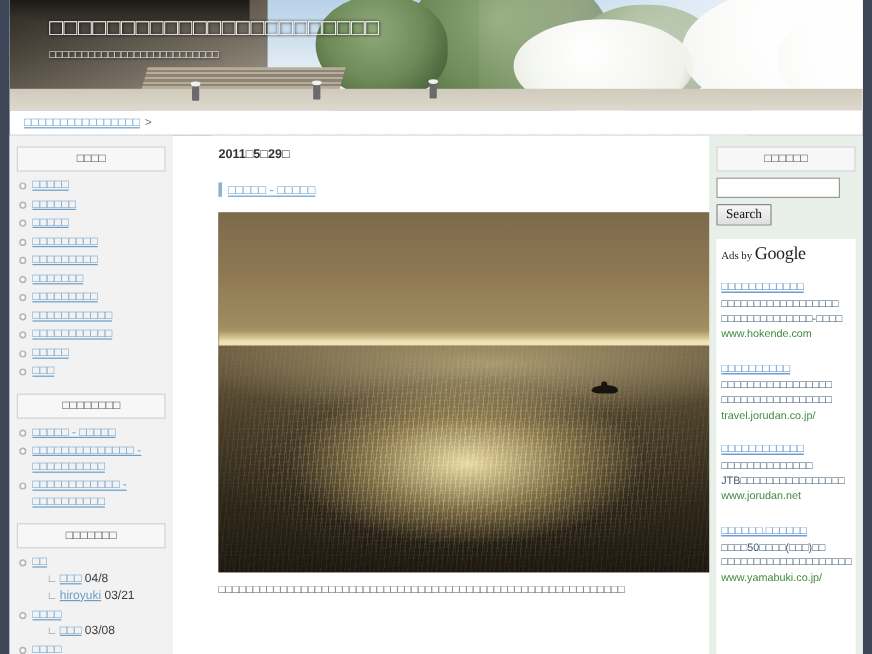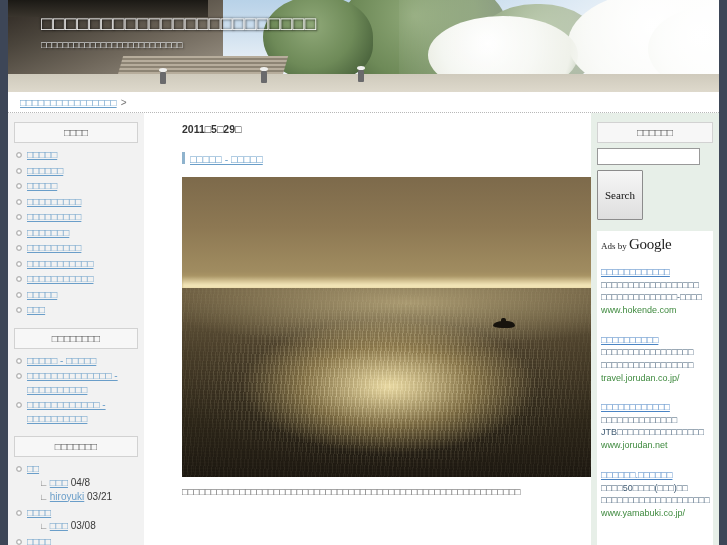--- a/index.html
+++ b/index.html
@@ -157,21 +157,21 @@
     width: 103px; height: 17px;
     border: 1px solid #999;
     background: #ffffff;
     font-size: 10px;
     padding: 1px 2px;
     display:block;
   }
   #search-button {
     margin-top: 5px;
     font-size: 11px;
-    padding: 18px 7px;
+    padding: 2px 7px;
     border: 1px solid #8c8c8c;
     background: linear-gradient(to bottom, #f6f6f6, #dedede);
     color:#111;
     border-radius: 1px;
     cursor: pointer;
     font-family: "Liberation Serif", serif;
   }
   
   #ads-box {
     margin: 11px 6px 0 6px;

